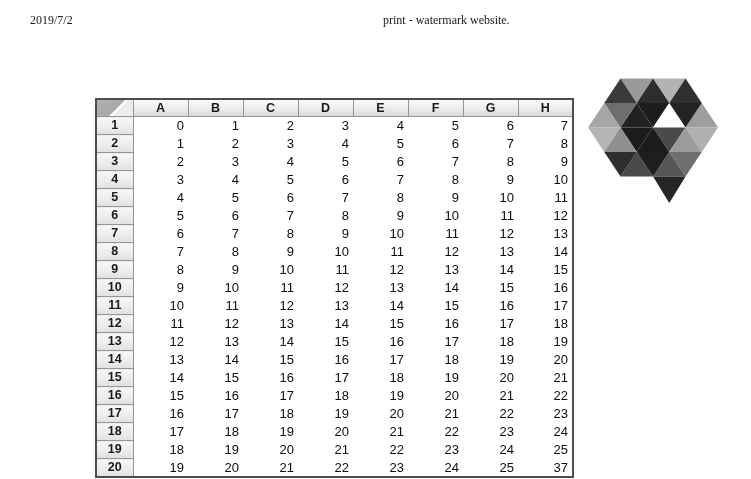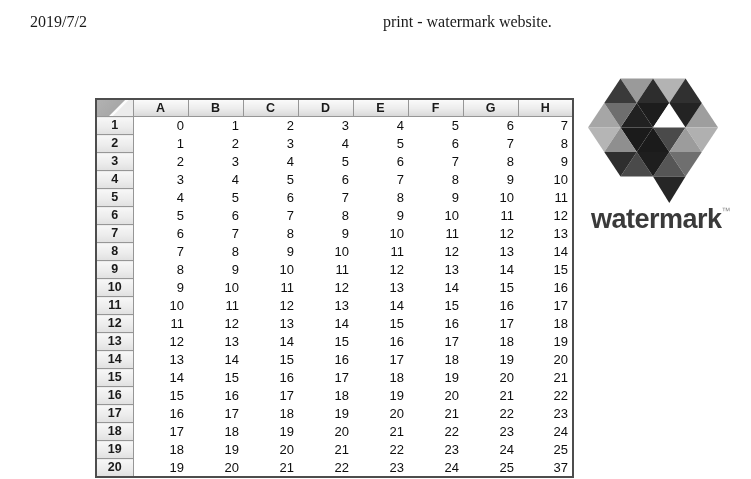--- a/index.html
+++ b/index.html
@@ -7,21 +7,21 @@
     width: 751px; height: 479px;
     background: #ffffff;
     overflow: hidden;
     font-family: "Liberation Sans", sans-serif;
     position: relative;
   }
   .print-header-text {
     position: absolute;
     top: 13px;
     font-family: "Liberation Serif", serif;
-    font-size: 16px;
+    font-size: 12px;
     color: #1a1a1a;
     white-space: nowrap;
   }
   #print-date { left: 30px; }
   #print-title { left: 383px; text-align: center; }
 
   
   .sheet-wrap {
     position: absolute;
     left: 95px; top: 98px;
@@ -380,14 +380,13 @@
     <polygon points="0,60 33,60 16.5,88.5" fill="#b5b5b5"></polygon>
     <polygon points="49.5,88.5 33,60 16.5,88.5" fill="#8f8f8f"></polygon>
 
     <polygon points="66,60 33,60 49.5,31.5" fill="#212121"></polygon>
     <polygon points="0,60 33,60 16.5,31.5" fill="#a6a6a6"></polygon>
     <polygon points="33,3 49.5,31.5 16.5,31.5" fill="#3a3a3a"></polygon>
     <polygon points="33,60 49.5,31.5 16.5,31.5" fill="#6e6e6e"></polygon>
 
     <polygon points="66,117 99,117 82.5,148" fill="#262626"></polygon>
   </svg>
-  <div class="wordmark" style="color: rgb(58, 58, 58);"><span>watermark</span><sup>™</sup></div>
 </div>
 
 </body></html>

